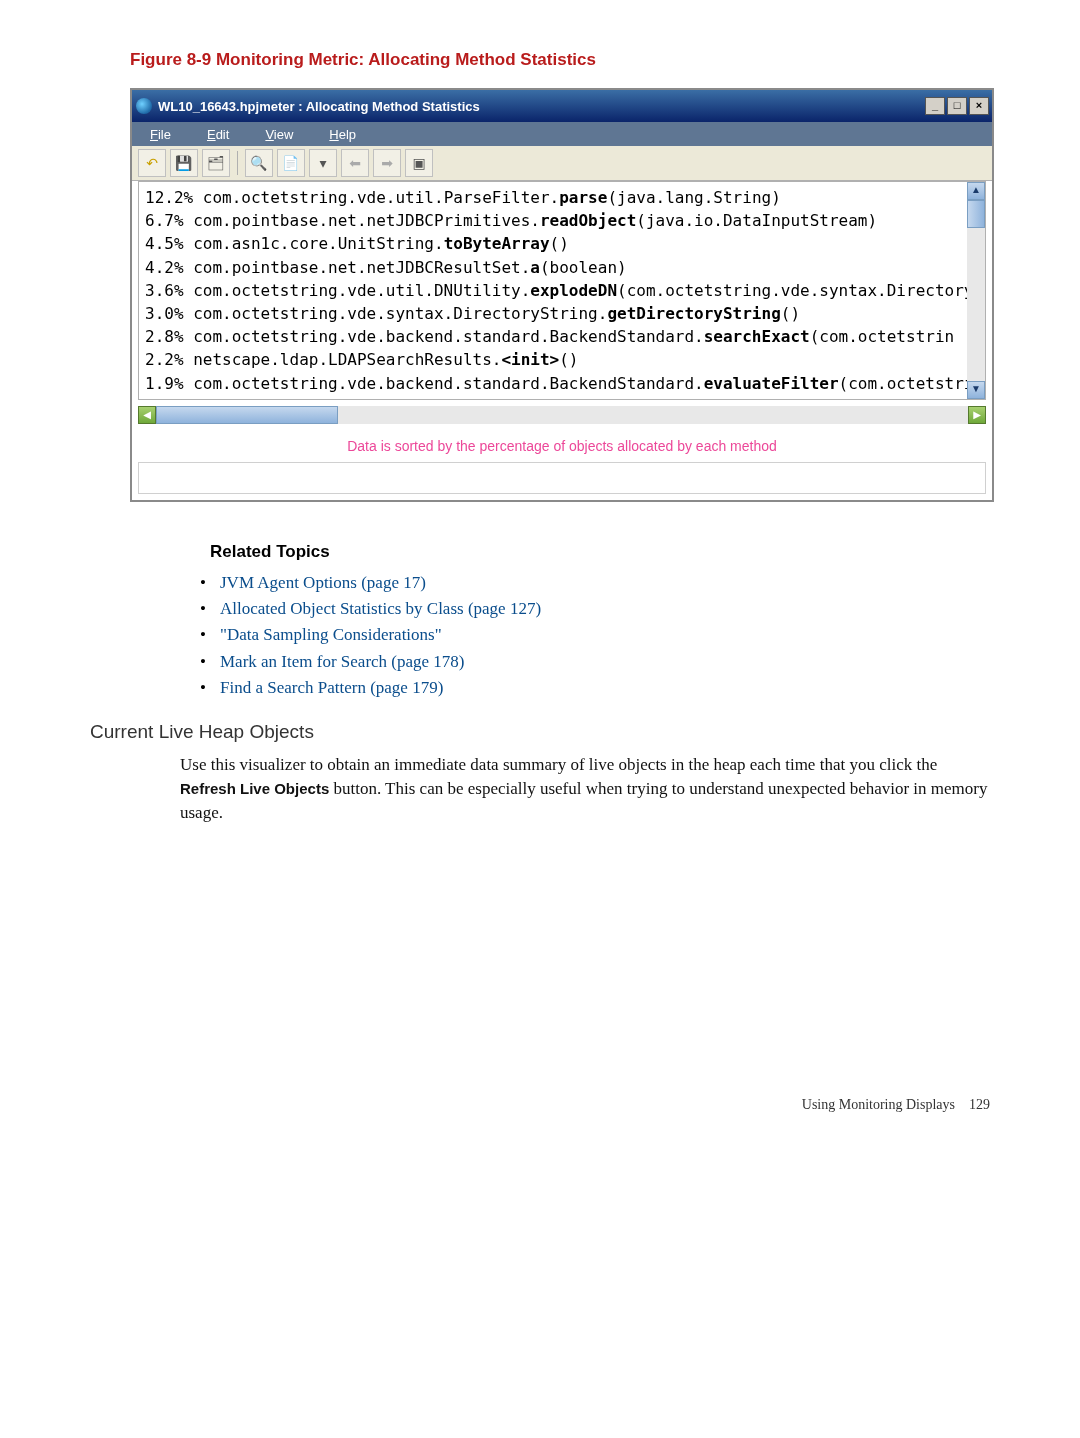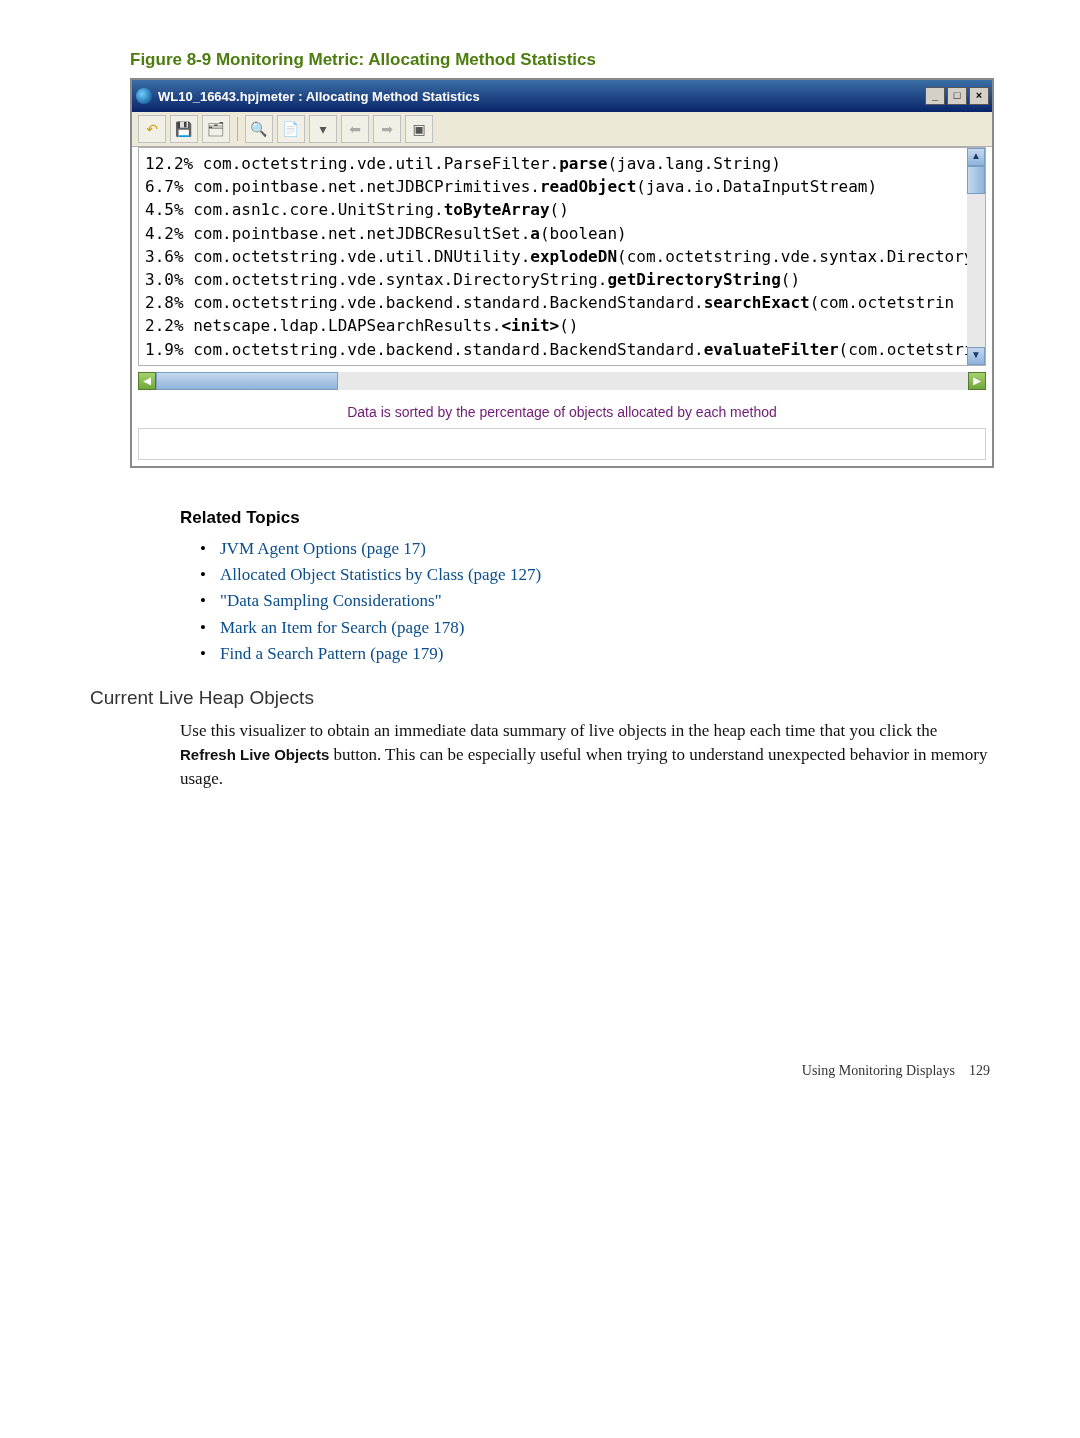--- a/index.html
+++ b/index.html
@@ -10,22 +10,22 @@
     color: #000;
     width: 1080px;
   }
   .page {
     padding: 50px 90px 60px 130px;
   }
   .figure-caption {
     font-family: Arial, Helvetica, sans-serif;
     font-weight: bold;
     font-size: 17px;
-    margin-bottom: 8px;
-    color: #4d7c0f;
+    margin-bottom: 18px;
+    color: #b91c1c;
   }
   .app-window {
     border: 2px solid #8a8a8a;
     width: 860px;
     margin-bottom: 40px;
     background: #fff;
   }
   .titlebar {
     background: linear-gradient(#3a6ea5, #0a246a);
     color: #fff;
@@ -182,32 +182,32 @@
     bottom: 0;
     width: 180px;
     background: linear-gradient(#c5d8ee, #8fb3dc);
     border: 1px solid #7a9ec2;
   }
   .status-row {
     text-align: center;
     font-family: Arial, Helvetica, sans-serif;
     font-size: 14px;
     padding: 8px 0;
-    color: #701a75;
+    color: #ec4899;
   }
   .status-empty {
     height: 30px;
     border: 1px solid #d0d0d0;
     margin: 0 6px 6px 6px;
   }
   .related-topics-heading {
     font-family: Arial, Helvetica, sans-serif;
     font-weight: bold;
     font-size: 17px;
-    margin-left: 50px;
+    margin-left: 80px;
     margin-bottom: 8px;
   }
   .rt-list {
     margin: 0 0 20px 70px;
     padding: 0;
   }
   .rt-list li {
     list-style: none;
     position: relative;
     padding-left: 20px;
@@ -259,20 +259,26 @@
     <div class="titlebar">
       <div class="app-icon"></div>
       <div class="title-text">WL10_16643.hpjmeter : Allocating Method Statistics</div>
       <div class="win-controls">
         <div class="win-btn">_</div>
         <div class="win-btn">□</div>
         <div class="win-btn">×</div>
       </div>
     </div>
 
+    <div class="menubar">
+      <div class="menu-item"><span class="mn-underline">F</span><span>ile</span></div>
+      <div class="menu-item"><span class="mn-underline">E</span><span>dit</span></div>
+      <div class="menu-item"><span class="mn-underline">V</span><span>iew</span></div>
+      <div class="menu-item"><span class="mn-underline">H</span><span>elp</span></div>
+    </div>
 
     <div class="toolbar">
       <div class="tb-btn" style="color:#c9a000;">↶</div>
       <div class="tb-btn" style="color:#c9a000;">💾</div>
       <div class="tb-btn">🗂</div>
       <div class="tb-sep"></div>
       <div class="tb-btn">🔍</div>
       <div class="tb-btn">📄</div>
       <div class="tb-btn">▾</div>
       <div class="tb-btn" style="color:#aaa;">⬅</div>

